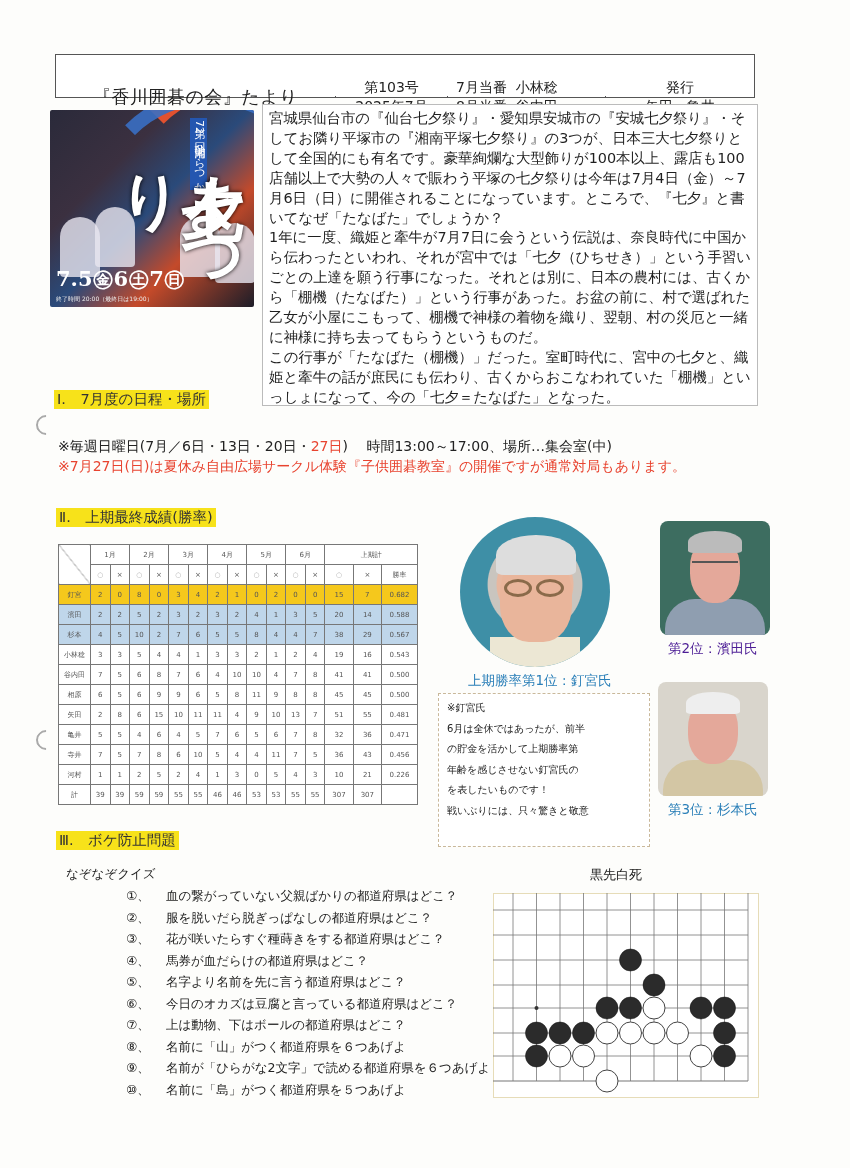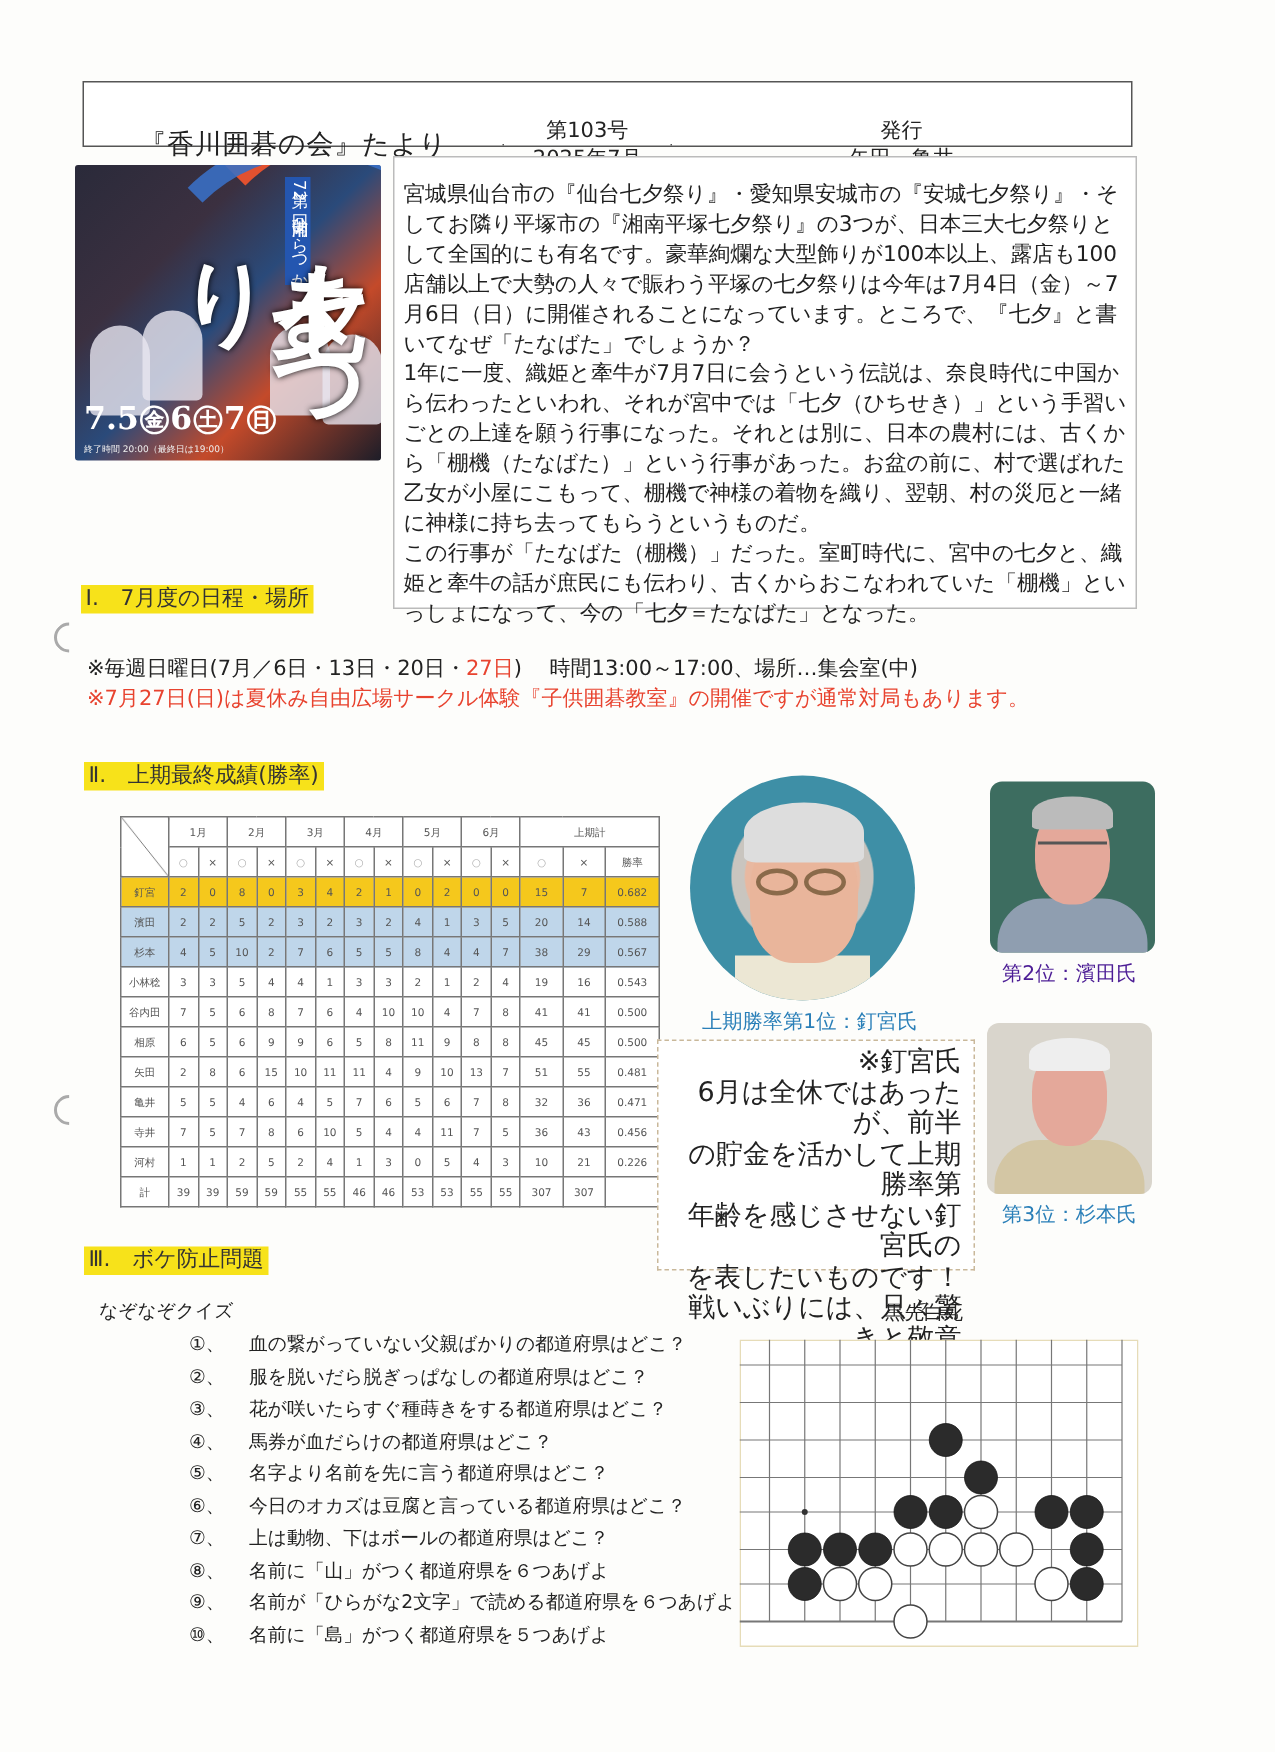--- a/index.html
+++ b/index.html
@@ -19,38 +19,38 @@
   .poster { position: absolute; left: 50px; top: 110px; width: 204px; height: 197px; overflow: hidden; border-radius: 2px;
     background: linear-gradient(135deg, #2a2a3a 0%, #3b3040 30%, #2a4a7a 50%, #c44a2a 70%, #1d1d28 100%); }
   .poster .arc1 { position: absolute; left: 60px; top: -40px; width: 260px; height: 260px; border-radius: 50%; border: 22px solid #e2512f; border-left-color: transparent; border-bottom-color: transparent; }
   .poster .arc2 { position: absolute; left: 40px; top: -20px; width: 240px; height: 240px; border-radius: 50%; border: 14px solid #3a6fc4; border-left-color: transparent; border-bottom-color: transparent; opacity: .9;}
   .poster .big { position: absolute; left: 70px; top: 20px; font-size: 62px; color: #fff; font-weight: bold; writing-mode: vertical-rl; line-height: 1; text-shadow: 0 0 4px #000; }
   .poster .sub { position: absolute; left: 140px; top: 8px; font-size: 11px; color: #fff; writing-mode: vertical-rl; background: #2456b0; padding: 2px 1px; }
   .poster .dates { position: absolute; left: 6px; bottom: 14px; font-size: 21px; color: #fff; font-weight: bold; font-family: "DejaVu Serif", serif; }
   .poster .hours { position: absolute; left: 6px; bottom: 3px; font-size: 6px; color: #eee; }
   .poster .crowd { position: absolute; bottom: 30px; height: 60px; width: 40px; border-radius: 20px 20px 4px 4px; background: #e9e6f0; opacity: .8; }
 
-  .intro-text { position: absolute; left: 262px; top: 104px; width: 496px; height: 302px; border: 1px solid #bbb; padding: 16px 6px; font-size: 14.4px; line-height: 19.9px; color: #1f1f1f; background: #fff; }
+  .intro-text { position: absolute; left: 262px; top: 104px; width: 496px; height: 302px; border: 1px solid #bbb; padding: 4px 6px; font-size: 14.4px; line-height: 19.9px; color: #1f1f1f; background: #fff; }
   .intro-text p { margin: 0; }
 
   
   .section-h { position: absolute; background: #f7e21a; font-size: 14.5px; padding: 0 3px; line-height: 19px; color: #333; }
   .sec1 { left: 54px; top: 390px; }
   .sec2 { left: 56px; top: 508px; }
   .sec3 { left: 56px; top: 831px; text-align: center; }
 
   .sched { position: absolute; left: 58px; font-size: 14px; line-height: 19px; }
   .sched1 { top: 437px; color: #222; }
   .sched2 { top: 457px; color: #e8432f; }
   .red { color: #e8432f; }
 
   .punch { position: absolute; width: 20px; height: 20px; border-radius: 50%; border: 2px solid #aaa; border-right-color: transparent; border-top-color: transparent; }
 
   
-  table.results { position: absolute; left: 80px; top: 544px; width: 360px; border-collapse: collapse; font-size: 7px; color: #555; background: #fff; }
+  table.results { position: absolute; left: 58px; top: 544px; width: 360px; border-collapse: collapse; font-size: 7px; color: #555; background: #fff; }
   table.results td, table.results th { border: 1px solid #777; text-align: center; height: 20px; font-weight: normal; padding: 0; }
   table.results td.name { width: 32px; }
   table.results td.rate { width: 36px; }
   table.results tr.r1 td { background: #f5c81c; }
   table.results tr.r2 td, table.results tr.r3 td { background: #bfd6ea; }
   table.results .diag { background: linear-gradient(to bottom left, transparent calc(50% - .5px), #777 50%, transparent calc(50% + .5px)); }
   table.results .sub-o { color: #aaa; }
 
   
   .photo1 { position: absolute; left: 460px; top: 517px; width: 150px; height: 150px; border-radius: 50%; background: radial-gradient(circle at 50% 45%, #e8b8a0 0 34%, #c9c5bf 35% 42%, #3e8fa6 43%); overflow: hidden; }
@@ -66,21 +66,21 @@
   .photo3 { left: 658px; top: 682px; height: 114px; background: #d9d5cc; }
   .photo2 .face, .photo3 .face { position: absolute; left: 30px; top: 16px; width: 50px; height: 66px; border-radius: 45%; background: #e4a89a; }
   .photo2 .hair, .photo3 .hair { position: absolute; left: 28px; top: 10px; width: 54px; height: 22px; border-radius: 50% 50% 10% 10%; background: #bbb; }
   .photo3 .hair { background: #eee; }
   .photo2 .body { position: absolute; left: 5px; top: 78px; width: 100px; height: 40px; border-radius: 30px 30px 0 0; background: #8f9eb0; }
   .photo3 .body { position: absolute; left: 5px; top: 78px; width: 100px; height: 40px; border-radius: 30px 30px 0 0; background: #d3c6a4; }
   .photo2 .glasses { position: absolute; left: 32px; top: 40px; width: 46px; height: 10px; border-top: 2px solid #555; }
   .cap2 { position: absolute; left: 668px; top: 640px; font-size: 13.5px; color: #4c1d95; }
   .cap3 { position: absolute; left: 668px; top: 801px; font-size: 13.5px; color: #2a7fb8; }
 
-  .note { position: absolute; left: 438px; top: 693px; width: 212px; height: 154px; border: 1.5px dashed #c9b89a; padding: 4px 8px; font-size: 18px; line-height: 20.5px; color: #222; background: #fff; text-align: right; }
+  .note { position: absolute; left: 438px; top: 693px; width: 212px; height: 154px; border: 1.5px dashed #c9b89a; padding: 4px 8px; font-size: 10px; line-height: 20.5px; color: #222; background: #fff; }
 
   
   .quiz-title { position: absolute; left: 66px; top: 866px; font-size: 12.5px; color: #222; }
   .quiz-list { position: absolute; left: 126px; top: 885px; font-size: 12.5px; line-height: 21.5px; color: #222; list-style: none; }
   .quiz-list li { display: flex; }
   .quiz-list .num { width: 40px; }
 
   
   .go-title { position: absolute; left: 590px; top: 866px; font-size: 13px; color: #222; }
   .go-board { position: absolute; left: 493px; top: 893px; width: 266px; height: 205px; }
@@ -89,20 +89,24 @@
 <body>
 
 <div class="punch" style="left:36px;top:415px;transform:rotate(45deg);"></div>
 <div class="punch" style="left:36px;top:730px;transform:rotate(45deg);"></div>
 
 <div class="header-table">
   <div class="cell h-title">『香川囲碁の会』たより</div>
   <div class="cell h-issue">
     <span>第103号</span>
     <span>2025年7月</span>
+  </div>
+  <div class="cell h-duty">
+    <span><span>7月当番</span>&nbsp;&nbsp;<span>小林稔</span></span>
+    <span><span>8月当番</span>&nbsp;&nbsp;<span>谷内田</span></span>
   </div>
   <div class="cell h-pub">
     <span>発行</span>
     <span>矢田　亀井</span>
   </div>
 </div>
 
 <div class="poster">
   <div class="arc1"></div>
   <div class="arc2"></div>

